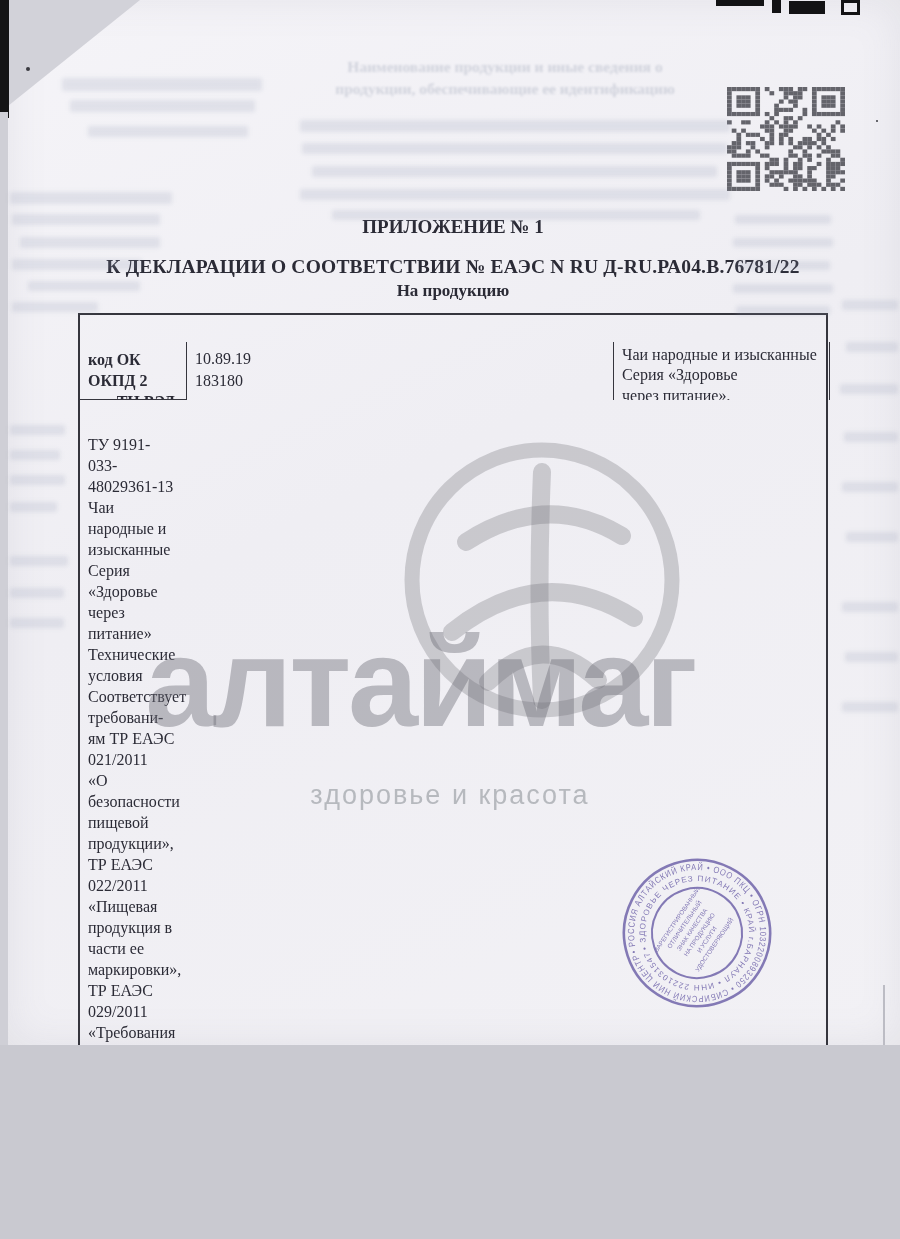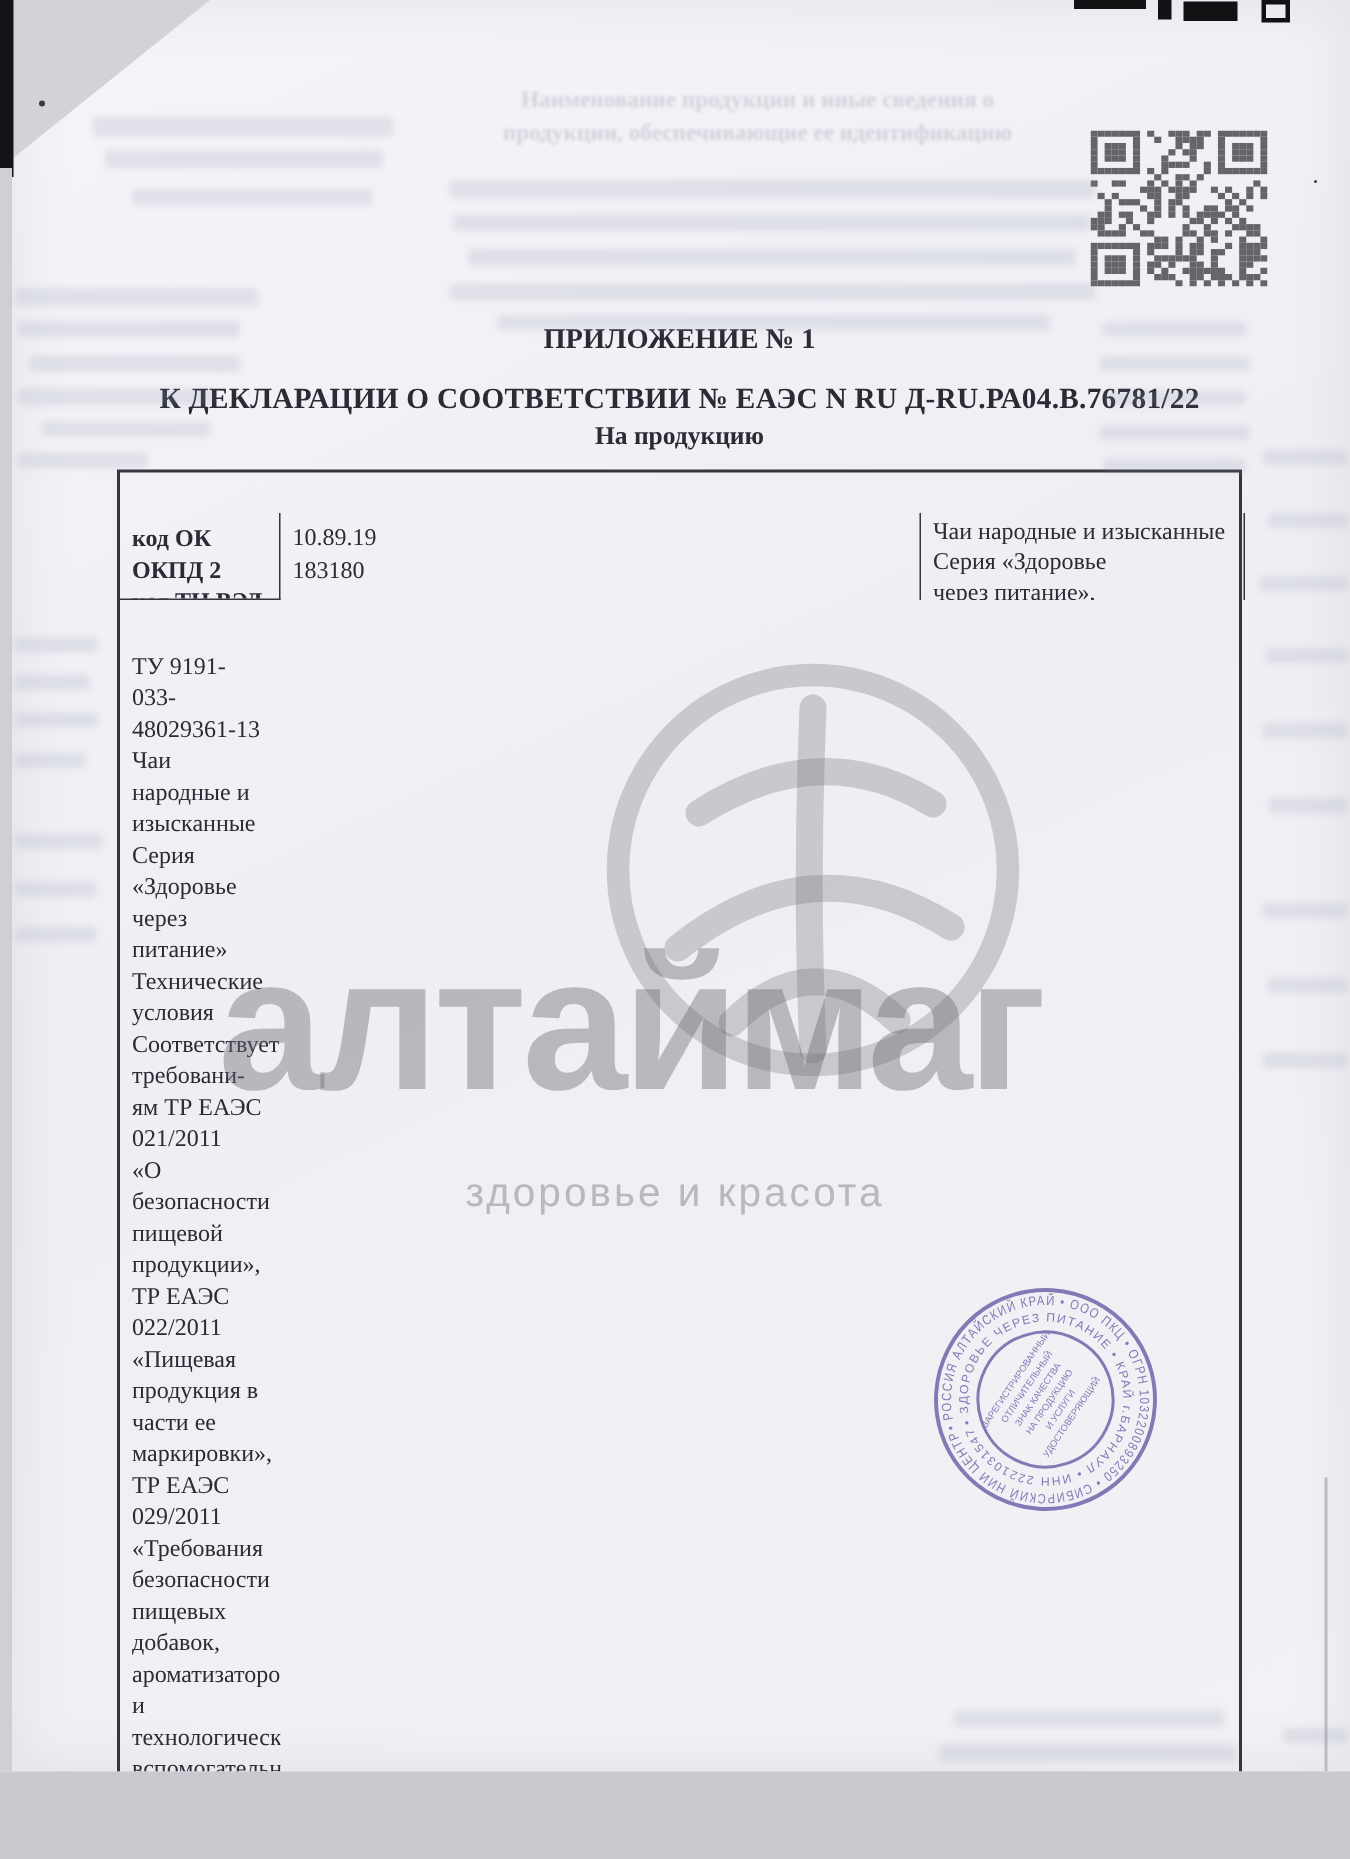--- a/index.html
+++ b/index.html
@@ -1,16 +1,16 @@
 <!DOCTYPE html>
 <html><head>
 <meta charset="utf-8">
 <style>
   html,body{margin:0;padding:0;background:#c9c9d0;}
-  .page{position:relative;width:900px;height:1181px;margin:0 auto;background:#ffffff;overflow:hidden;
+  .page{position:relative;width:900px;height:1045px;margin:0 auto;background:#ffffff;overflow:hidden;
         font-family:"Liberation Serif","DejaVu Serif",serif;color:#2b2b36;}
   .paper{position:absolute;left:8px;top:0;right:0;bottom:0;
          background:linear-gradient(155deg,#f5f4f8 0%,#efeef3 45%,#f2f1f5 100%);
          box-shadow:inset 0 0 40px rgba(120,120,140,.12);}
   .corner-tri{position:absolute;left:8px;top:0;width:132px;height:106px;background:#d2d2d9;
               clip-path:polygon(0 0,100% 0,0 100%);}
   .edge-black{position:absolute;left:0;top:0;width:9px;height:118px;background:#141416;}
   .left-strip{position:absolute;left:0;top:112px;width:8px;bottom:0;background:#cfcfd6;}
   .right-line{position:absolute;left:883px;top:985px;width:2px;height:254px;background:#bcbcc4;}
   .blk{position:absolute;background:#121214;}

